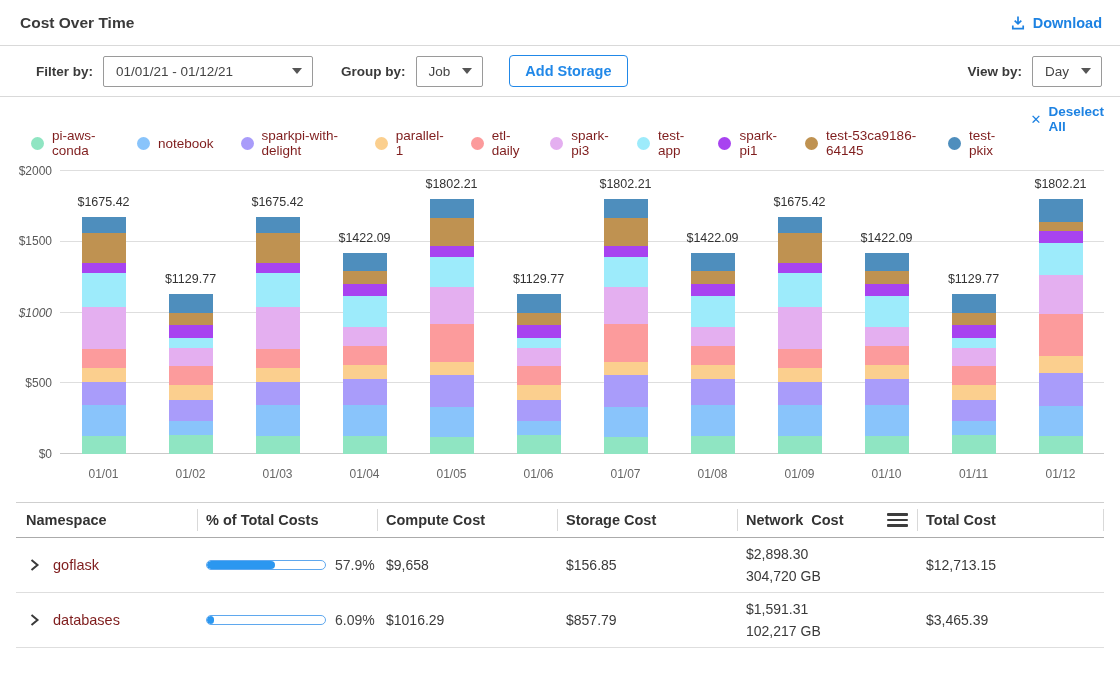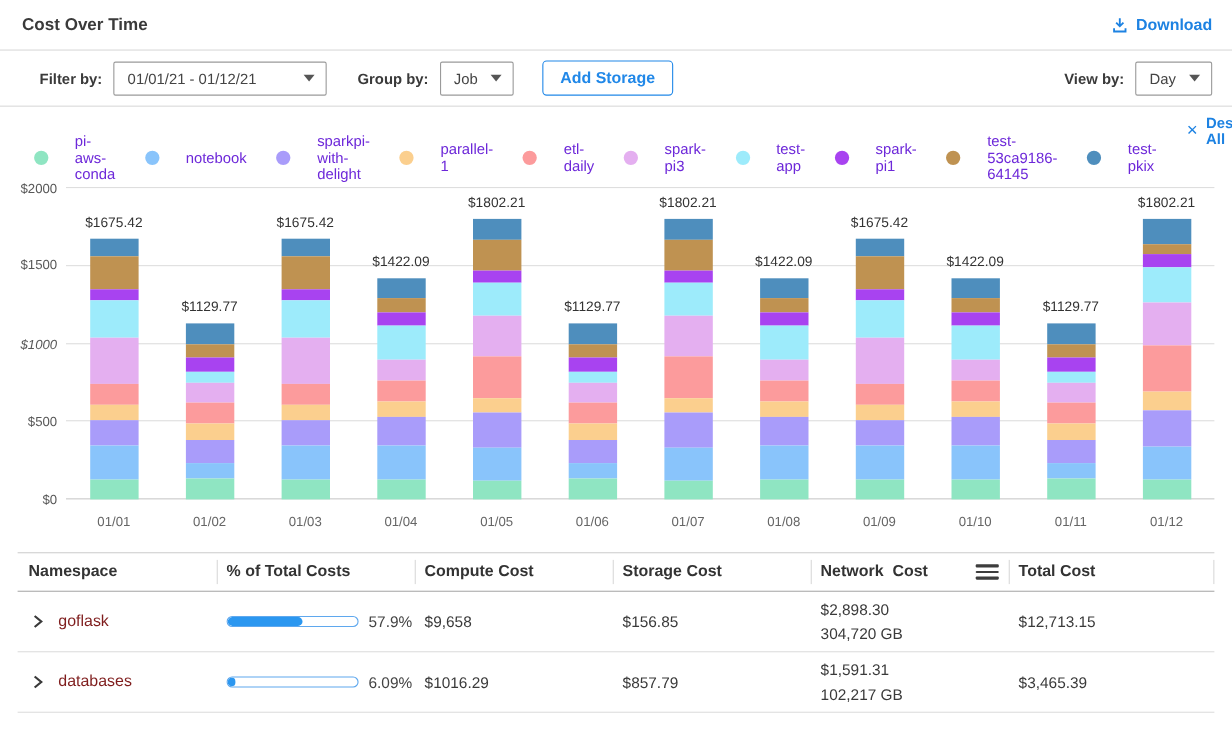--- a/index.html
+++ b/index.html
@@ -14,31 +14,31 @@
   .hdr-title { font-size:15.5px; font-weight:bold; color:#3a3a3a; }
   .download { display:flex; align-items:center; gap:7px; color:#1d82e2; font-size:14.5px;
               font-weight:bold; cursor:pointer; }
   
   .fbar { height:51px; display:flex; align-items:center; padding:0 18px 0 36px;
           border-bottom:1px solid #d9d9d9; }
   .flabel { font-size:13.5px; font-weight:bold; color:#3a3a3a; margin-right:10px; }
   .dd { display:flex; align-items:center; justify-content:space-between; gap:12px;
         border:1px solid #9a9a9a; border-radius:2px; background:#fff; height:31px;
         padding:0 10px 0 12px; font-size:13.5px; color:#444; cursor:pointer; }
-  .dd.date { width:194px; margin-right:28px; }
+  .dd.date { width:210px; margin-right:28px; }
   .dd.small { margin-right:26px; }
   .caret { width:0; height:0; border-left:5px solid transparent; border-right:5px solid transparent;
            border-top:6px solid #555; }
   .add-filter { border:1px solid #2188e8; color:#2188e8; background:#fff; border-radius:4px;
                 font-size:14.5px; font-weight:bold; padding:7px 15px; cursor:pointer;
                 font-family:inherit; }
   .fspacer { flex:1; }
   
   .legend { height:44px; display:flex; align-items:center; padding:0 16px 0 31px; gap:27px; }
-  .li { display:flex; align-items:center; gap:24px; font-size:13.5px; color:#6d28d9; cursor:pointer;margin-top:48px; }
+  .li { display:flex; align-items:center; gap:8px; font-size:13.5px; color:#7f1d1d; cursor:pointer;margin-top:48px; }
   .dot { width:13px; height:13px; border-radius:50%; flex:0 0 auto; }
   .deselect { margin-left:auto; display:flex; align-items:center; gap:7px; color:#1d82e2;
               font-size:13.5px; font-weight:bold; cursor:pointer; }
   .x-ico { font-size:13px; font-weight:bold; }
   
   .chart-wrap { padding:30px 16px 0 60px; }
   .plot { position:relative; height:283px; }
   .gline { position:absolute; left:0; right:0; height:1px; background:#dedede; }
   .gline.zero { background:#c9c9c9; }
   .ytick { position:absolute; left:-52px; width:44px; text-align:right; font-size:12px;

